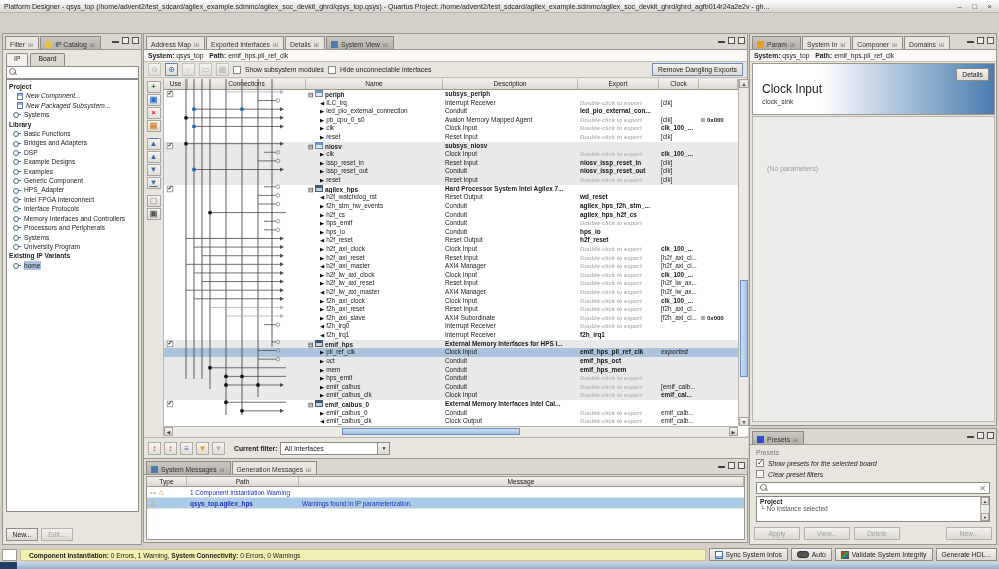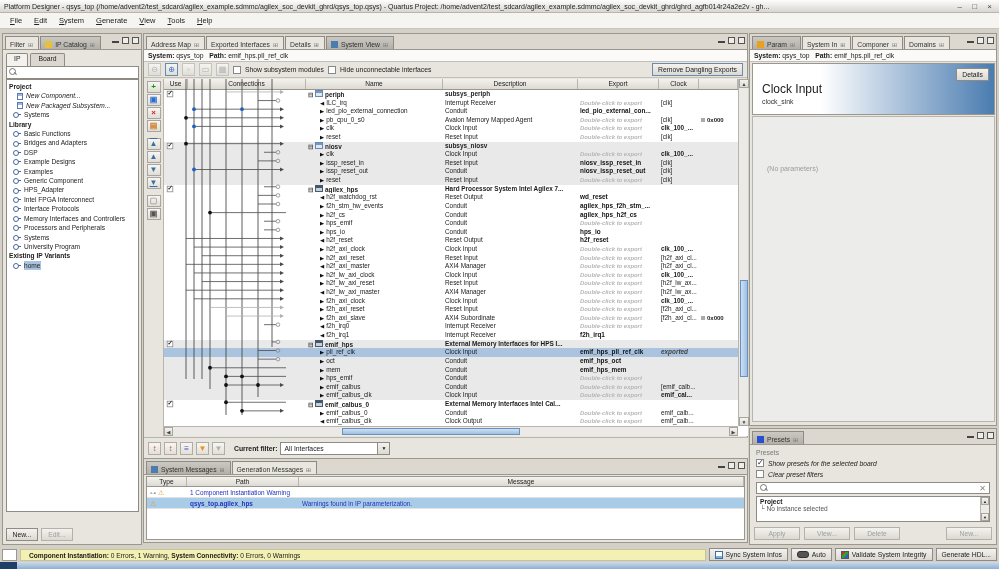--- a/index.html
+++ b/index.html
@@ -143,29 +143,20 @@
 </head>
 <body>
 
 <div id="screen">
 
   <div id="titlebar">
     <span>Platform Designer - qsys_top (/home/advent2/test_sdcard/agilex_example.sdmmc/agilex_soc_devkit_ghrd/qsys_top.qsys) - Quartus Project: /home/advent2/test_sdcard/agilex_example.sdmmc/agilex_soc_devkit_ghrd/ghrd_agfb014r24a2e2v - gh...</span>
     <span class="ctls">–&nbsp;□&nbsp;×</span>
   </div>
 
-  <div id="menubar">
-      <span class="menu-item"><u>F</u>ile</span>
-      <span class="menu-item"><u>E</u>dit</span>
-      <span class="menu-item"><u>S</u>ystem</span>
-      <span class="menu-item"><u>G</u>enerate</span>
-      <span class="menu-item"><u>V</u>iew</span>
-      <span class="menu-item"><u>T</u>ools</span>
-      <span class="menu-item"><u>H</u>elp</span>
-    </div>
 
   <div id="left-panel" class="panel">
     <div class="tabbar" id="ipc-tabs">
         <span class="tab">
           <span>Filter</span>
           <span class="tfloat">⊞</span>
         </span>
         <span class="tab active">
           <span class="ticon" style="background: rgb(232, 192, 64);"></span>
           <span>IP Catalog</span>

